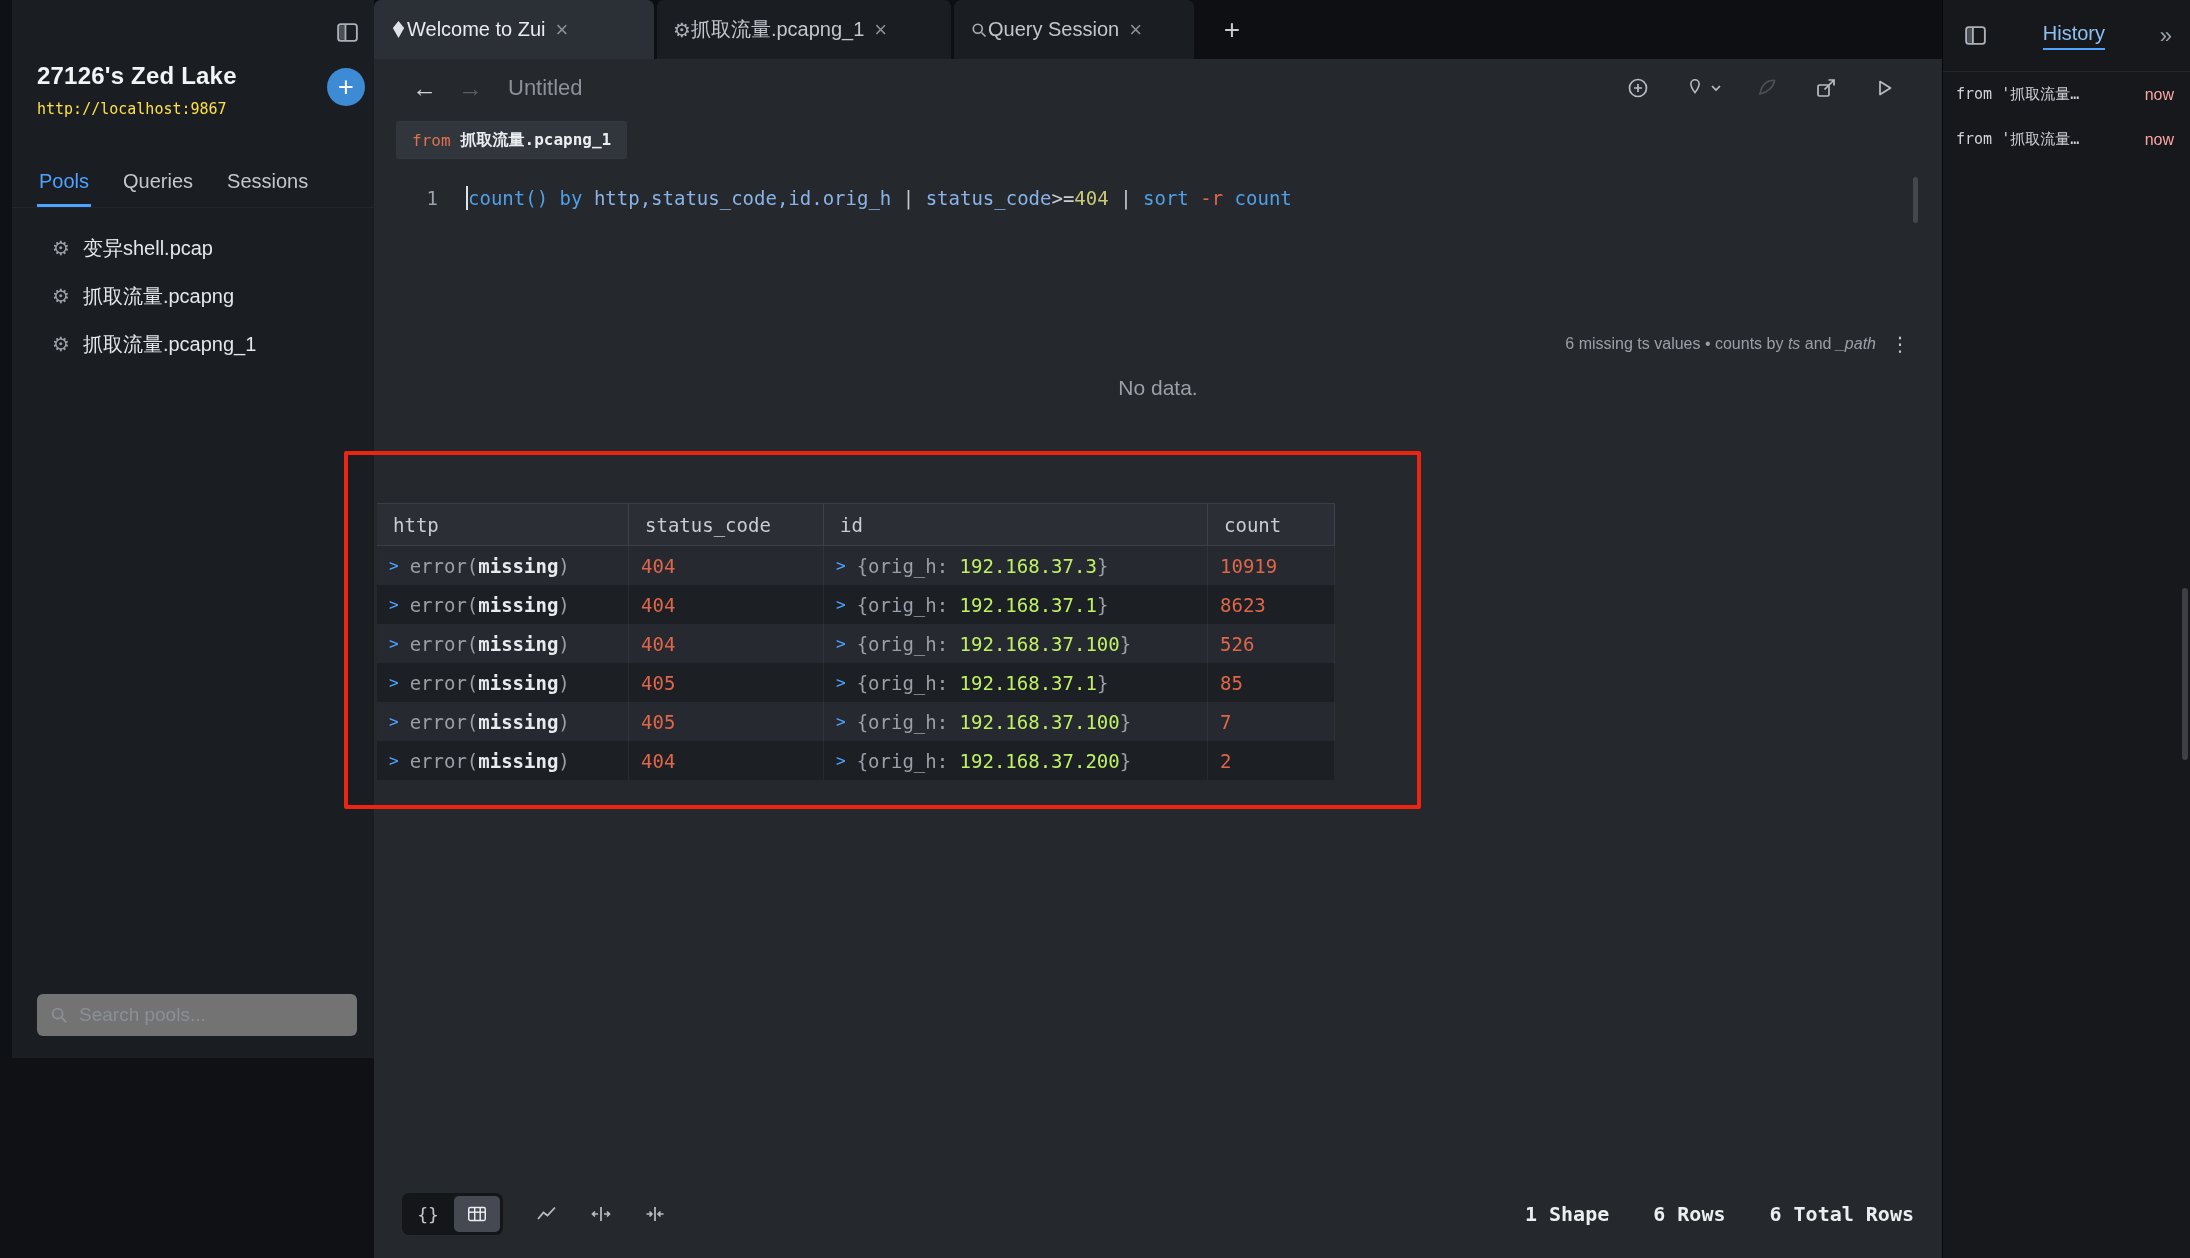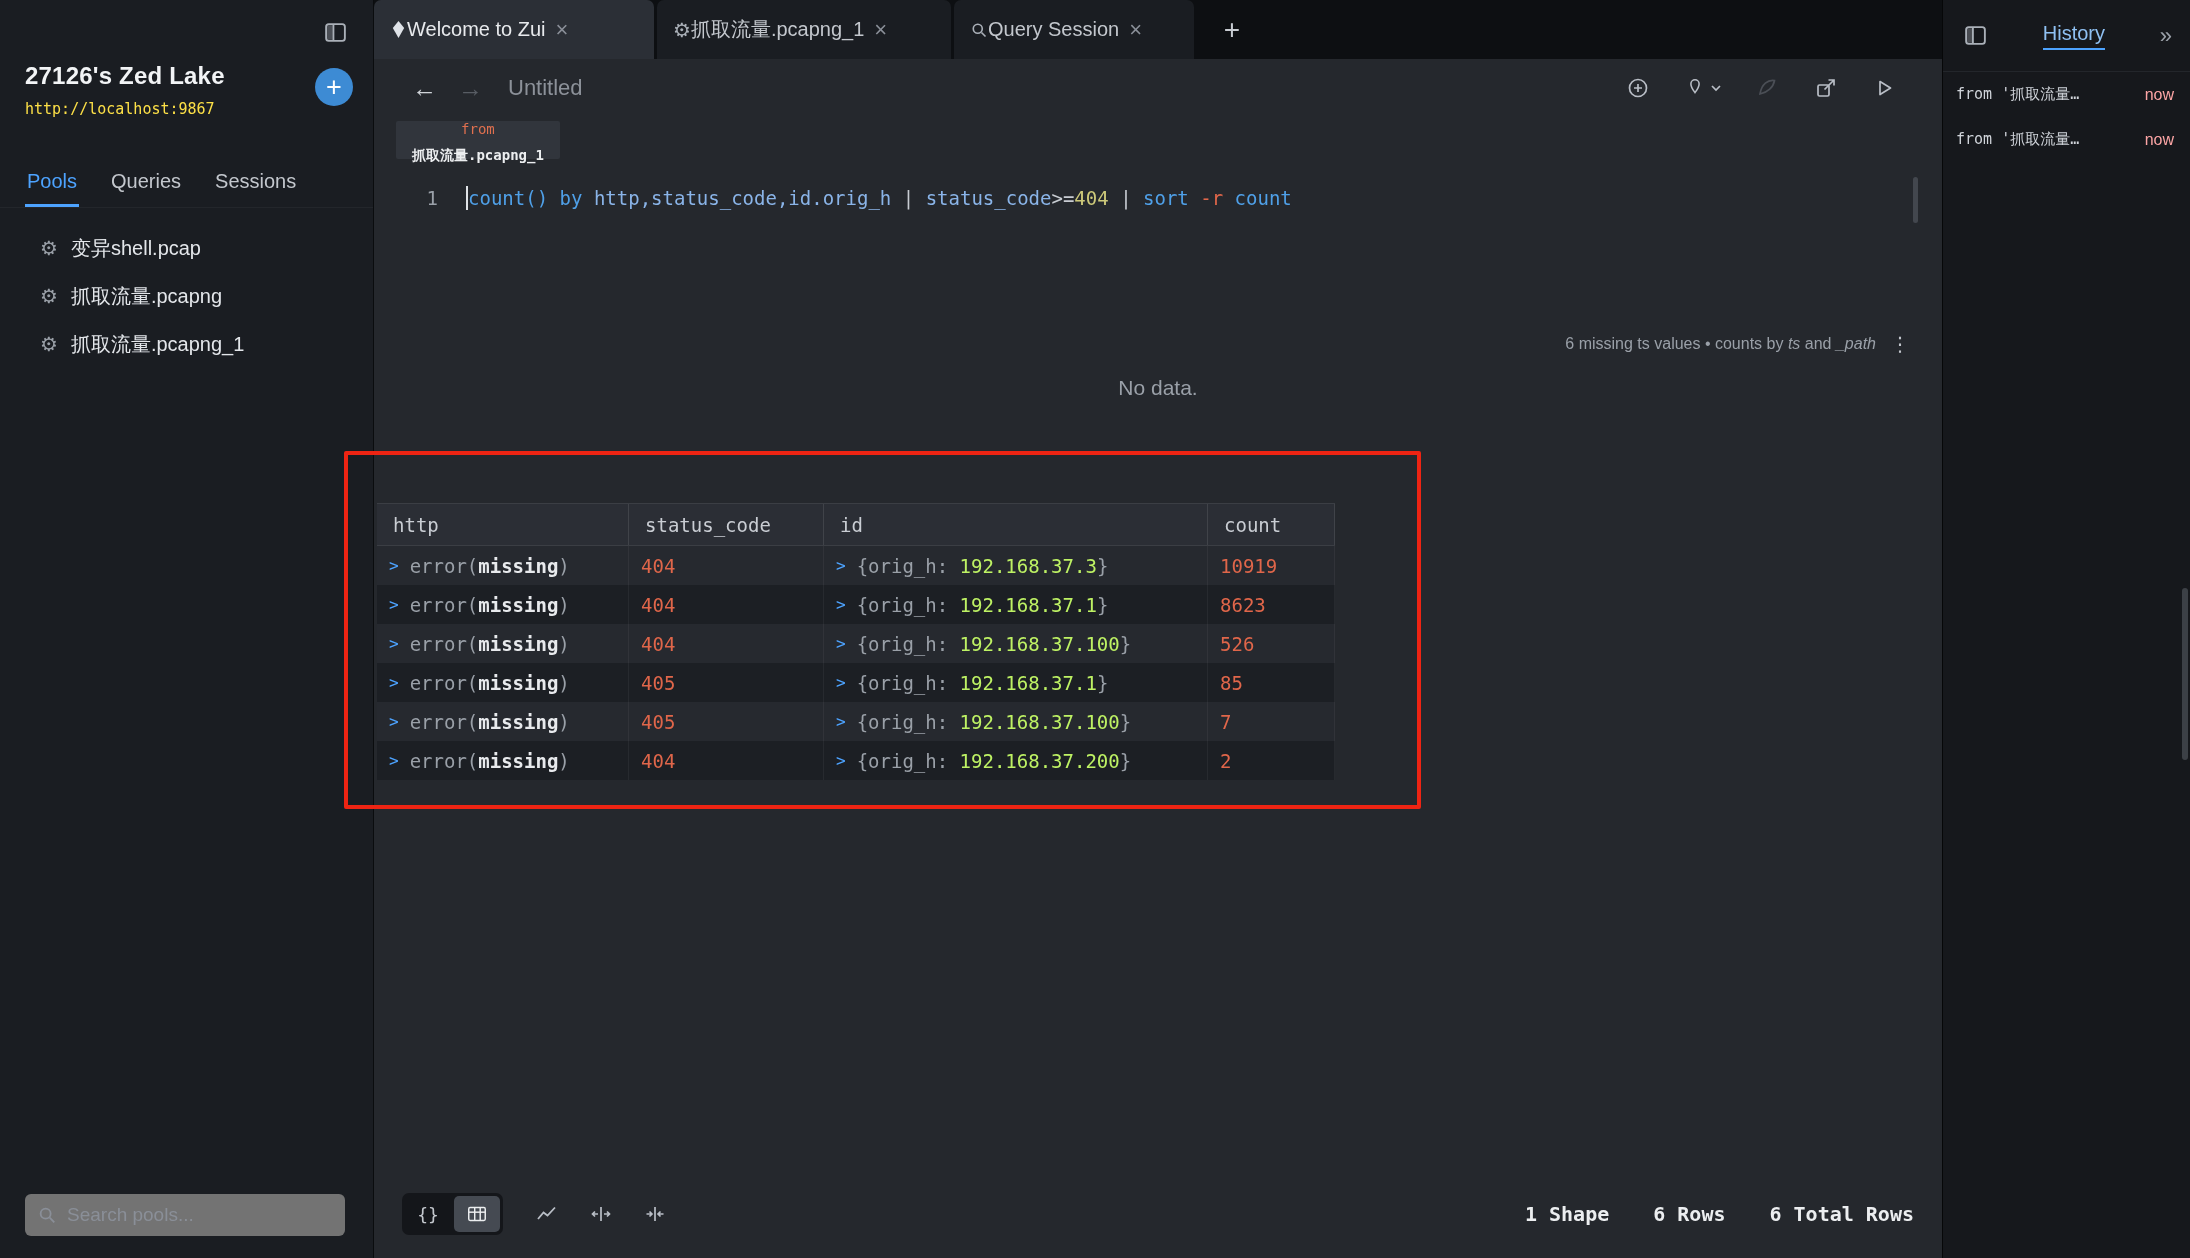--- a/index.html
+++ b/index.html
@@ -7,21 +7,21 @@
   body {
     position:relative;
     background:#0f1114;
     font-family:"Liberation Sans", sans-serif;
     color:#e8eaed;
     -webkit-font-smoothing:antialiased;
   }
 
   
   .sidebar {
-    position:absolute; left:0; top:0; width:374px; height:1258px;
+    position:absolute; left:12px; top:0; width:374px; height:1058px;
     background:#1a1d22; border-right:1px solid #0a0c0e;
   }
   .collapse-btn {
     position:absolute; top:18px; right:24px; width:28px; height:28px;
     background:transparent; border:none; color:#aab0b8; cursor:pointer;
     display:grid; place-items:center;
   }
   .lake { position:absolute; top:62px; left:25px; right:20px; display:flex; align-items:flex-start; justify-content:space-between; }
   .lake-name { font-size:24px; font-weight:700; color:#f2f4f6; letter-spacing:.2px; }
   .lake-url { margin-top:10px; font-family:"DejaVu Sans Mono",monospace; font-size:15px; color:#fde047; }
@@ -68,21 +68,21 @@
   .nav-fwd { color:#585d64; margin-left:12px; }
   .page-title { margin-left:16px; font-size:22px; color:#8c9199; }
   .tb-spacer { flex:1; }
   .tb-icons { display:flex; align-items:center; gap:34px; }
   .icon-btn { background:none; border:none; color:#b9bec6; cursor:pointer; display:flex; align-items:center; gap:4px; padding:0; }
   .icon-btn.disabled { color:#4b4f56; }
 
   .pill-row { position:absolute; top:121px; left:22px; height:38px; display:flex; }
   .from-pill {
     display:flex; align-items:center; gap:10px; padding:0 16px; border-radius:2px;
-    background:#31353c; font-family:"DejaVu Sans Mono",monospace; font-size:14px;flex-direction:column;
+    background:#31353c; font-family:"DejaVu Sans Mono",monospace; font-size:16px;
   }
   .from-kw { color:#e0704f; }
   .from-pool { color:#eceef0; font-weight:700; }
 
   .editor-line { position:absolute; top:178px; left:0; right:0; height:40px; display:flex; align-items:center; font-family:"DejaVu Sans Mono",monospace; font-size:19px; }
   .lineno { width:64px; text-align:right; color:#9aa0a8; flex:none; }
   .caret { width:2px; height:24px; background:#dfe2e6; margin-left:28px; flex:none; }
   .code { white-space:pre; }
   .tk-fn, .tk-kw { color:#4fa0e8; }
   .tk-field { color:#8ab4e8; }

